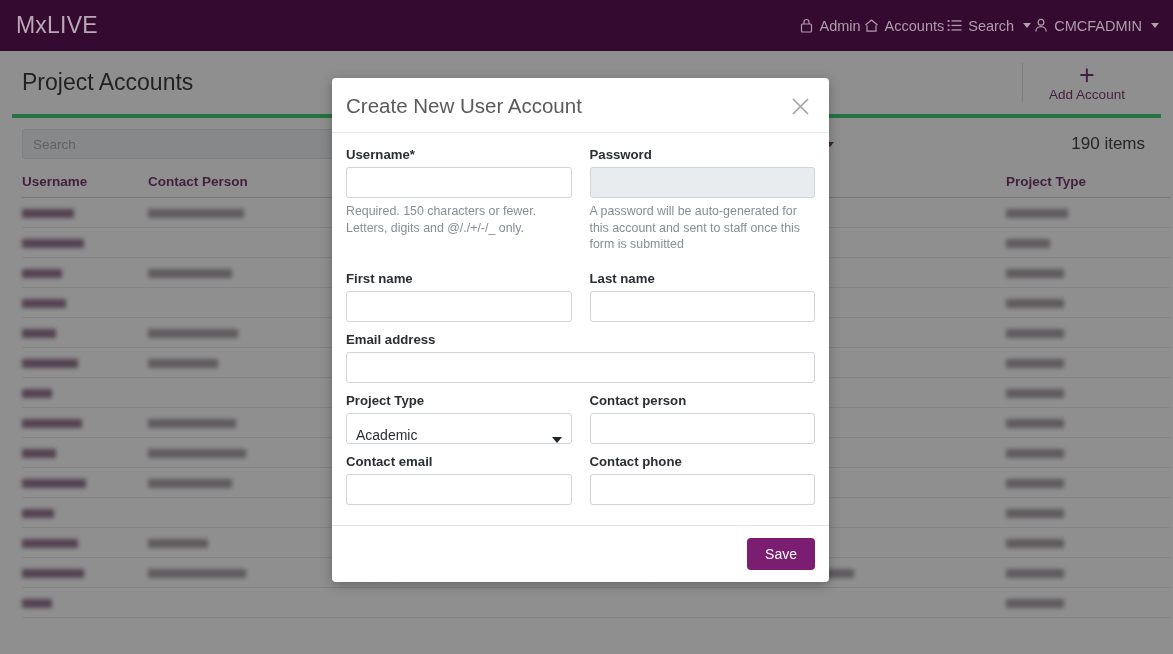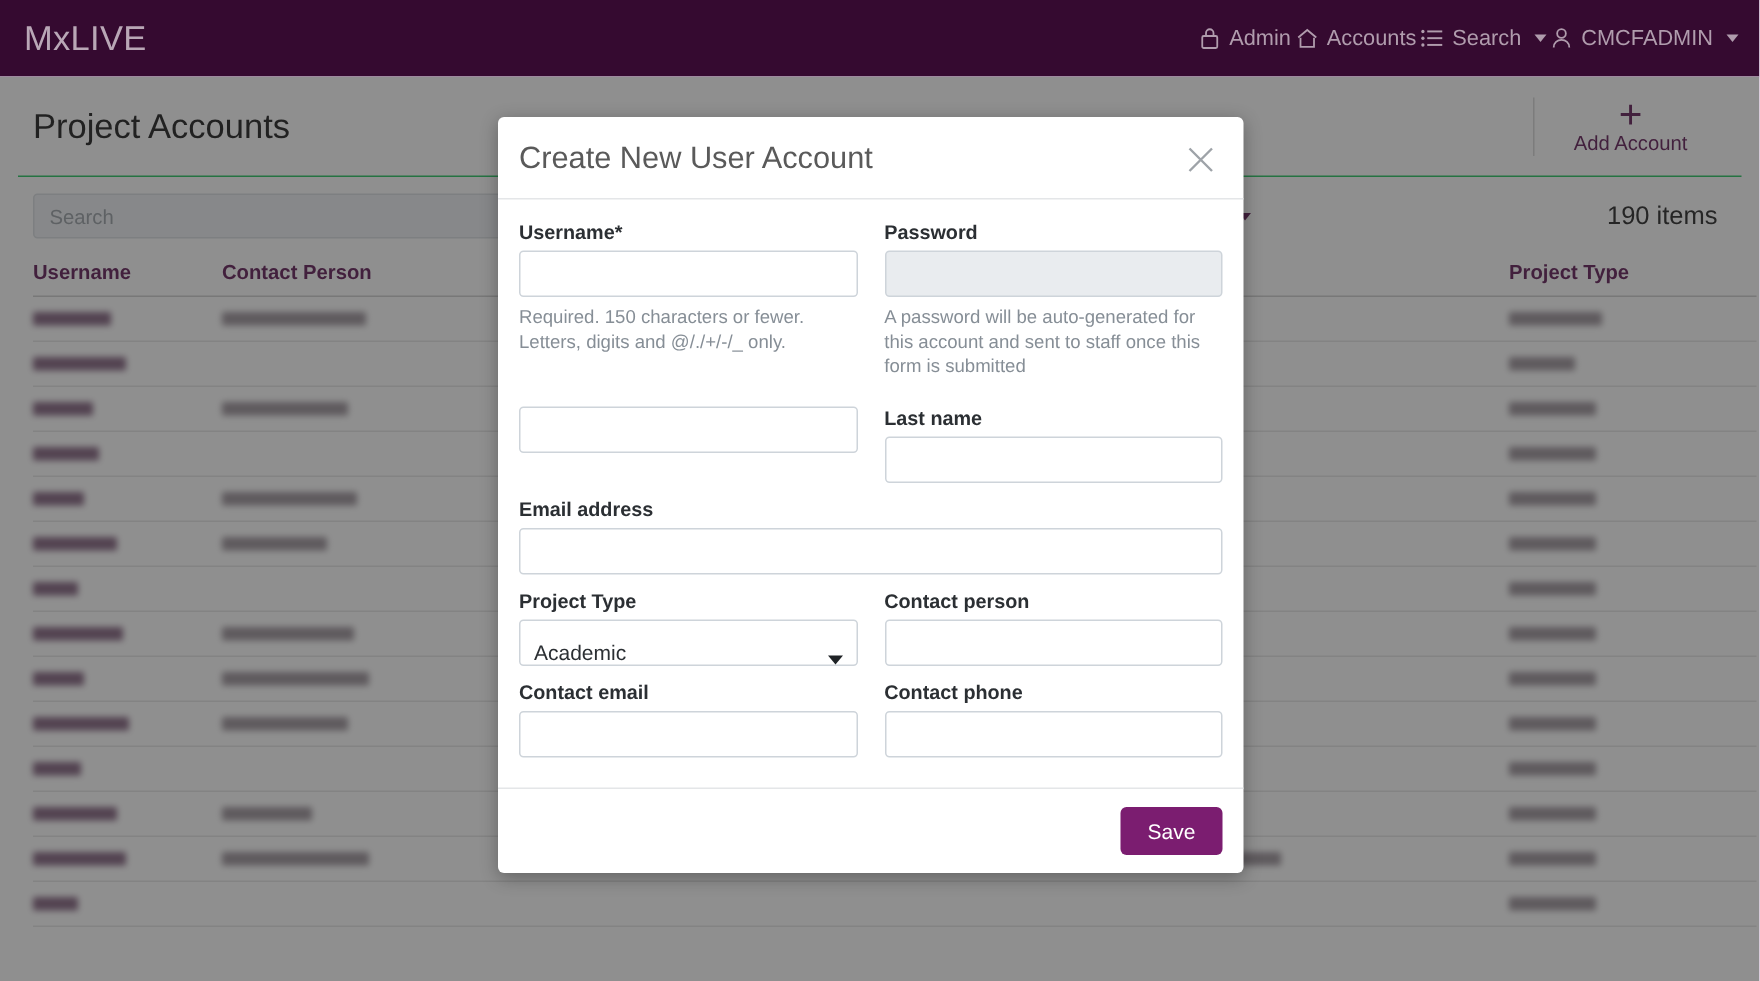--- a/index.html
+++ b/index.html
@@ -37,21 +37,21 @@
     border-top: 5px solid #b09cad;
   }
 
   
   .content { position: absolute; top: 51px; left: 0; width: 1173px; height: 603px; background: #ffffff; }
   .content-inner { padding: 0 12px; }
 
   .page-head {
     height: 67px; display: flex; align-items: center;
     padding: 0 10px 0 10px;
-    border-bottom: 1px solid #22c55e;
+    border-bottom: 4px solid #22c55e;
   }
   .page-title { font-size: 23px; color: #1a1a1a; font-weight: 400; }
   .head-actions { margin-left: auto; display: flex; align-items: stretch; height: 67px; }
   .vdivider { width: 1px; background: #d8d8d8; margin: 14px 0; }
   .add-account {
     width: 128px; display: flex; flex-direction: column;
     align-items: center; justify-content: center; gap: 1px;
     color: #5f1854;
   }
   .plus-glyph { font-size: 27px; line-height: 22px; color: #5f1854; font-weight: 300; }
@@ -367,20 +367,21 @@
             <span class="flabel">Password</span>
             <div class="finput disabled"></div>
             <div class="fhelp">A password will be auto-generated for this account and sent to staff once this form is submitted</div>
           </div>
         </div>
       </div>
 
       <div class="row2" style="margin-top:8px;">
         <div class="col">
           <div class="fgroup">
+            <span class="flabel">First name</span>
             <div class="finput"></div>
           </div>
         </div>
         <div class="col">
           <div class="fgroup">
             <span class="flabel">Last name</span>
             <div class="finput"></div>
           </div>
         </div>
       </div>

